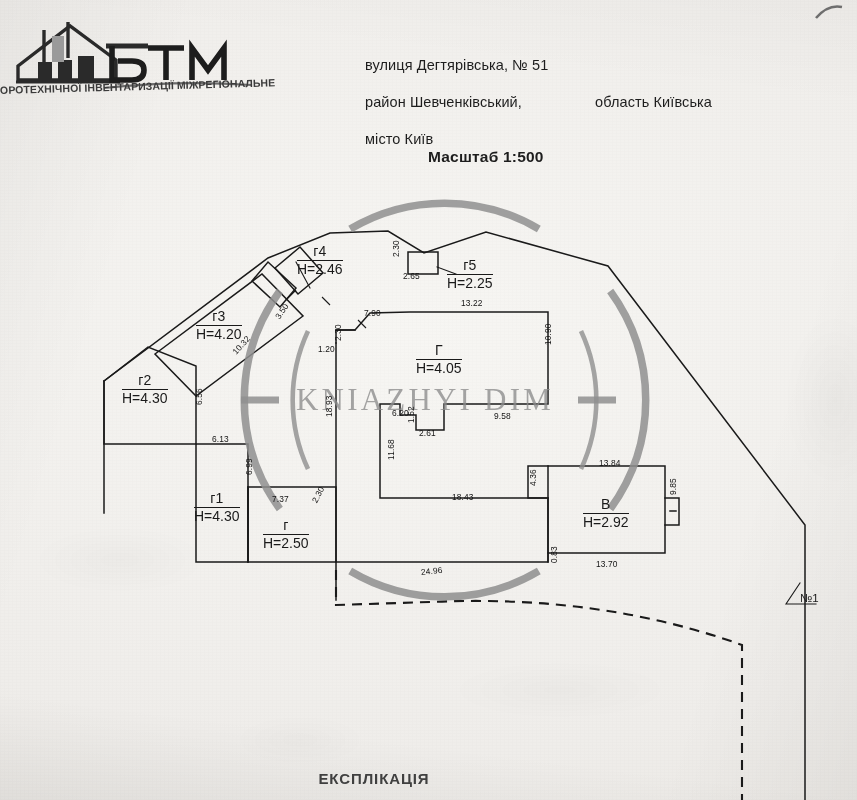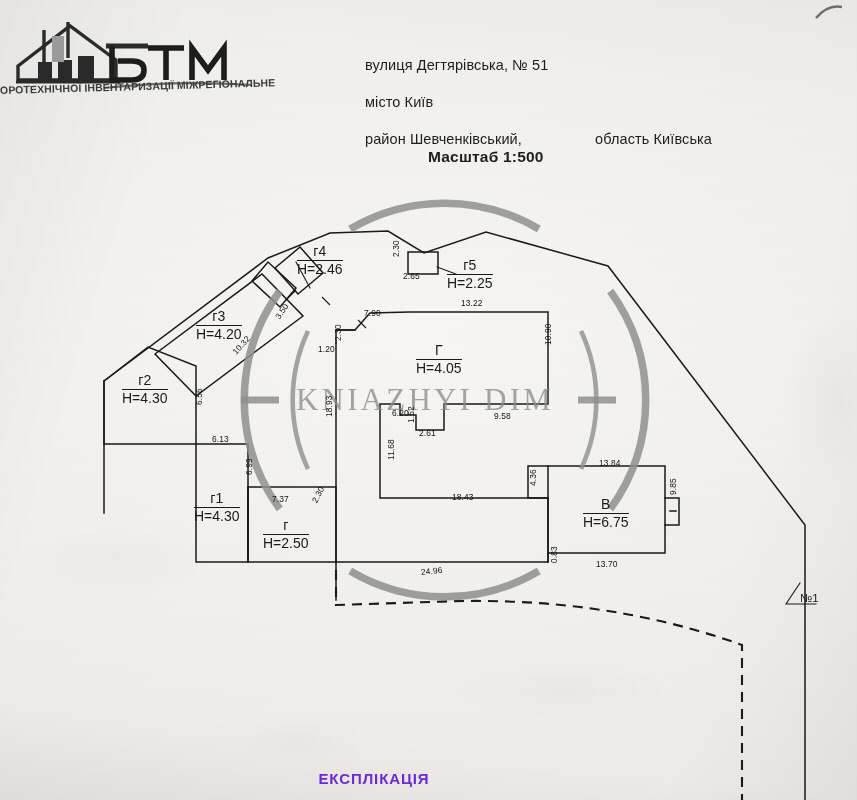--- a/index.html
+++ b/index.html
@@ -67,21 +67,21 @@
   #wm{position:absolute;left:0;top:0;width:857px;height:800px;pointer-events:none;}
   #wm-text{
     position:absolute;left:296px;top:382px;
     font-family:"Liberation Serif", serif;
     font-size:31px;letter-spacing:3.2px;color:#8c8c8c;opacity:.78;white-space:nowrap;
   }
 
   
   #footer{
     position:absolute;left:0;top:770px;width:748px;text-align:center;
-    font-size:15px;font-weight:bold;letter-spacing:.9px;color:#6d28d9;
+    font-size:15px;font-weight:bold;letter-spacing:.9px;color:#404040;
   }
   #corner-mark{position:absolute;left:812px;top:2px;width:34px;height:22px;}
 </style>
 </head>
 <body>
 
 <div id="paper"></div>
 <div id="grain"></div>
 <div id="smudge"></div>
 
@@ -105,25 +105,25 @@
   </g>
 </svg>
 <div id="logo-tag">ОРОТЕХНІЧНОЇ ІНВЕНТАРИЗАЦІЇ МІЖРЕГІОНАЛЬНЕ</div>
 
 <svg id="corner-mark" viewBox="0 0 34 22">
   <path d="M4 16 Q16 2 30 5" fill="none" stroke="#6e6e6e" stroke-width="2.6"></path>
 </svg>
 
 <div id="hdr">
   <div class="hdr-line">вулиця Дегтярівська, № 51</div>
-  <div class="hdr-line">місто Київ</div>
   <div class="hdr-line" style="position:relative;">
     <span>район Шевченківський,</span>
     <span id="hdr-reg">область Київська</span>
   </div>
+  <div class="hdr-line">місто Київ</div>
   <div id="hdr-scale">Масштаб 1:500</div>
 </div>
 
 <svg id="plan" viewBox="0 0 857 800">
   <g fill="none" stroke="#1a1a1a" stroke-width="1.5" stroke-linejoin="miter" stroke-linecap="square">
 
     <path d="M104 381 L268 258 L330 233 L388 231 L424 253 L486 232 L608 266
              L805 525 L805 588 L805 800"></path>
     <path d="M104 381 L104 513"></path>
 
@@ -212,21 +212,21 @@
     <div class="lbl" style="left: 194px; top: 491px;">
       <span class="l1">г1</span>
       <span class="l2">H=4.30</span>
     </div>
     <div class="lbl" style="left: 263px; top: 518px;">
       <span class="l1">г</span>
       <span class="l2">H=2.50</span>
     </div>
     <div class="lbl" style="left: 583px; top: 497px;">
       <span class="l1">В</span>
-      <span class="l2">H=6.75</span>
+      <span class="l2">H=2.92</span>
     </div>
   </div>
 <div id="dims-layer">
     <div class="dim" style="left: 396px; top: 252px; transform: rotate(-90deg); transform-origin: left center;">2.30</div>
     <div class="dim" style="left: 403px; top: 271px; transform: rotate(0deg); transform-origin: left center;">2.65</div>
     <div class="dim" style="left: 364px; top: 308px; transform: rotate(0deg); transform-origin: left center; text-align: right;">7.90</div>
     <div class="dim" style="left: 461px; top: 298px; transform: rotate(0deg); transform-origin: left center;">13.22</div>
     <div class="dim" style="left: 548px; top: 340px; transform: rotate(-90deg); transform-origin: left center;">10.90</div>
     <div class="dim" style="left: 277px; top: 313px; transform: rotate(-55deg); transform-origin: left center;">3.50</div>
     <div class="dim" style="left: 234px; top: 348px; transform: rotate(-48deg); transform-origin: left center;">10.32</div>

